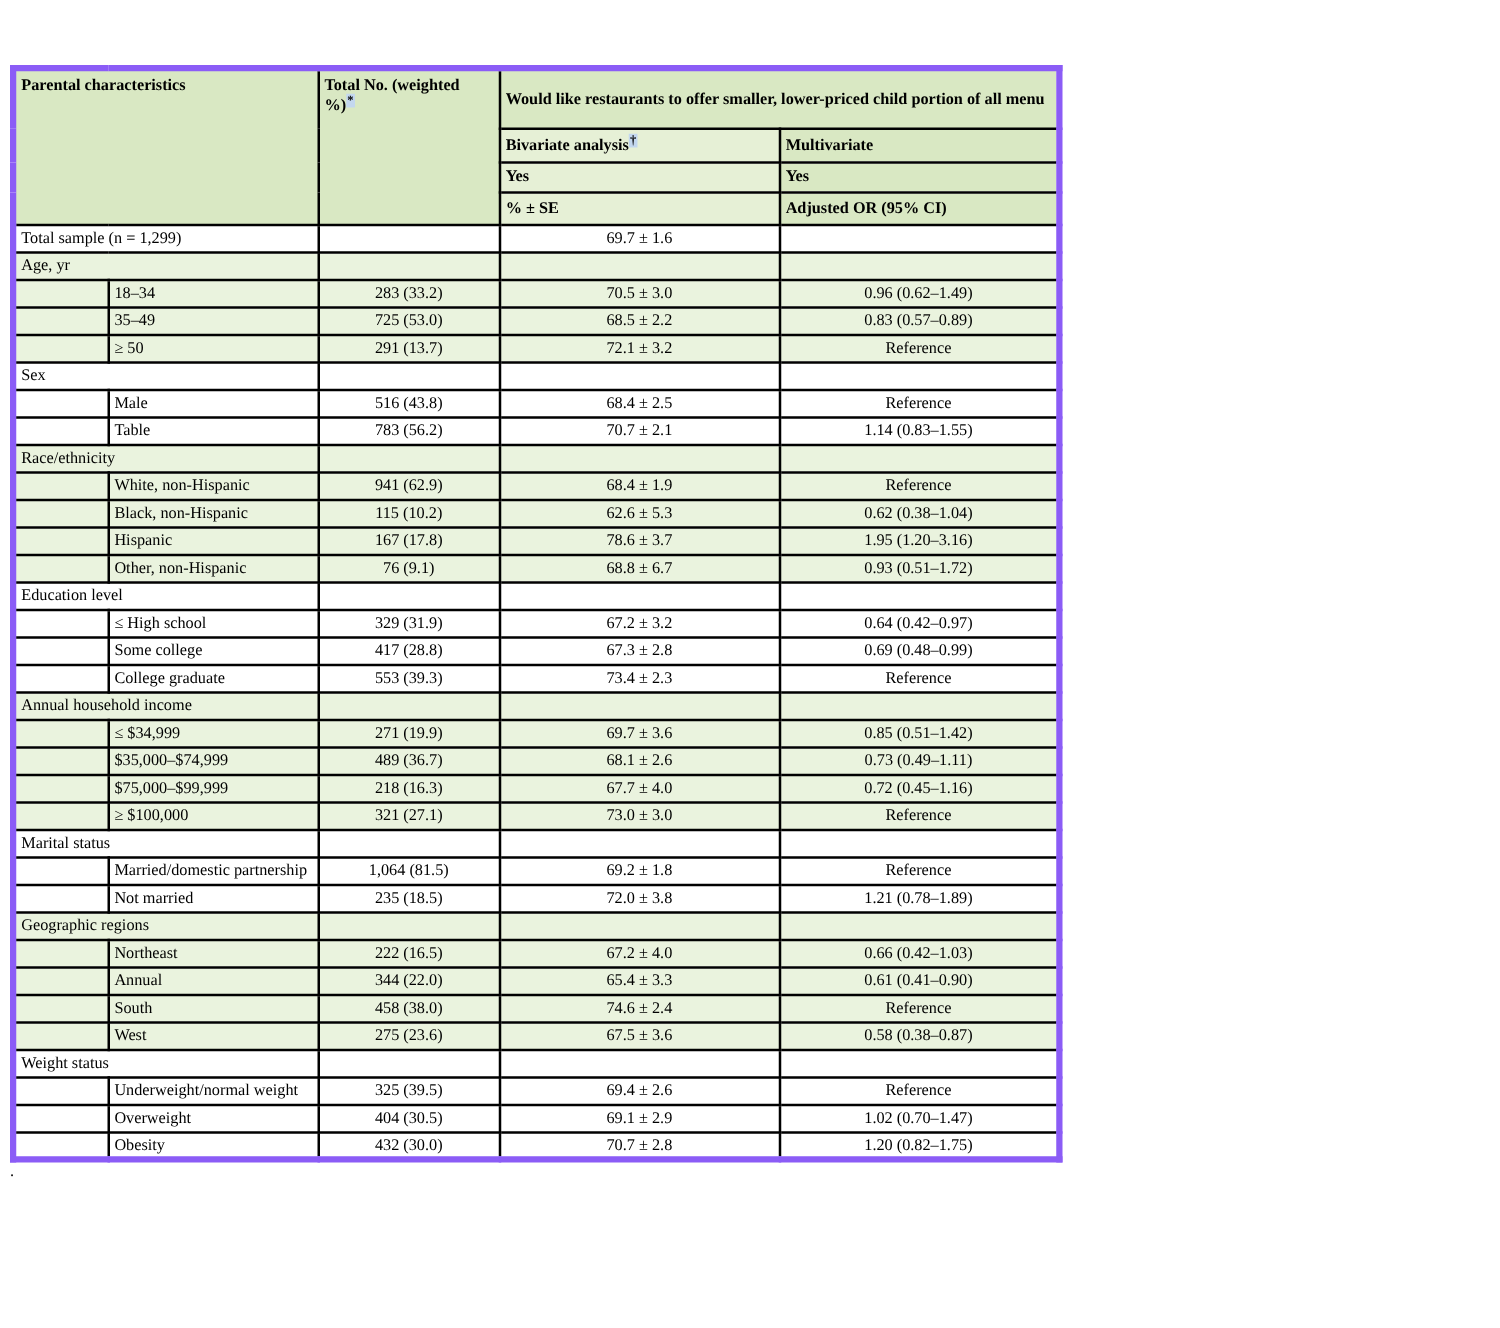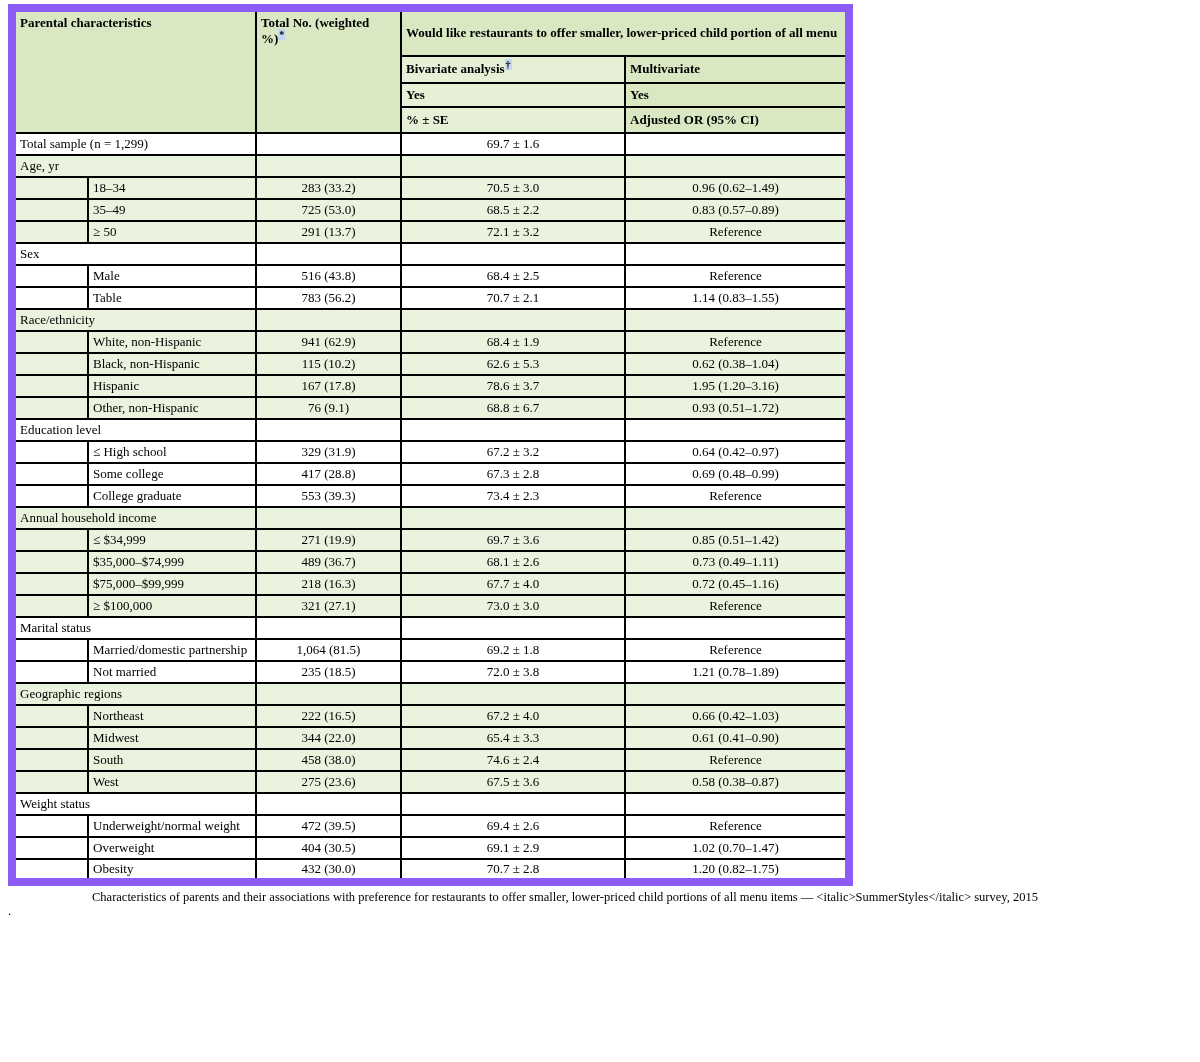--- a/index.html
+++ b/index.html
@@ -13,23 +13,24 @@
   .page { padding: 4px 0 0 8px; }
 
   .doc-title {
     font-size: 13px;
     line-height: 15px;
     margin: 0 0 6px 1px;
   }
 
   table.char-table {
     border-collapse: collapse;
-    border: 8px solid #8b5cf6;
+    border: 5px solid #8b5cf6;
     width: 837px;
     table-layout: fixed;
+    margin-top: 48px;
   }
   .char-table th, .char-table td {
     border: 2px solid #000;
     font-size: 13px;
     line-height: 1.25;
     overflow: hidden;
   }
 
   
   .char-table th {
@@ -289,21 +290,21 @@
   </tr>
         <tr class="shaded">
     <td class="c-indent"></td>
     <td class="c-label">Northeast</td>
     <td class="c-center">222 (16.5)</td>
     <td class="c-center">67.2 ± 4.0</td>
     <td class="c-center">0.66 (0.42–1.03)</td>
   </tr>
         <tr class="shaded">
     <td class="c-indent"></td>
-    <td class="c-label">Midwest</td>
+    <td class="c-label">Annual</td>
     <td class="c-center">344 (22.0)</td>
     <td class="c-center">65.4 ± 3.3</td>
     <td class="c-center">0.61 (0.41–0.90)</td>
   </tr>
         <tr class="shaded">
     <td class="c-indent"></td>
     <td class="c-label">South</td>
     <td class="c-center">458 (38.0)</td>
     <td class="c-center">74.6 ± 2.4</td>
     <td class="c-center">Reference</td>
@@ -317,37 +318,36 @@
   </tr>
         <tr>
     <td class="c-label" colspan="2">Weight status</td>
     <td class="c-center"></td>
     <td class="c-center"></td>
     <td class="c-center"></td>
   </tr>
         <tr>
     <td class="c-indent"></td>
     <td class="c-label">Underweight/normal weight</td>
-    <td class="c-center">472 (39.5)</td>
+    <td class="c-center">325 (39.5)</td>
     <td class="c-center">69.4 ± 2.6</td>
     <td class="c-center">Reference</td>
   </tr>
         <tr>
     <td class="c-indent"></td>
     <td class="c-label">Overweight</td>
     <td class="c-center">404 (30.5)</td>
     <td class="c-center">69.1 ± 2.9</td>
     <td class="c-center">1.02 (0.70–1.47)</td>
   </tr>
         <tr>
     <td class="c-indent"></td>
     <td class="c-label">Obesity</td>
     <td class="c-center">432 (30.0)</td>
     <td class="c-center">70.7 ± 2.8</td>
     <td class="c-center">1.20 (0.82–1.75)</td>
   </tr>
       </tbody>
   </table>
 
-  <div class="caption-line">Characteristics of parents and their associations with preference for restaurants to offer smaller, lower-priced child portions of all menu items — &lt;italic&gt;SummerStyles&lt;/italic&gt; survey, 2015</div>
   <div class="trailing-period">.</div>
 
 </div>
 
 </body></html>

